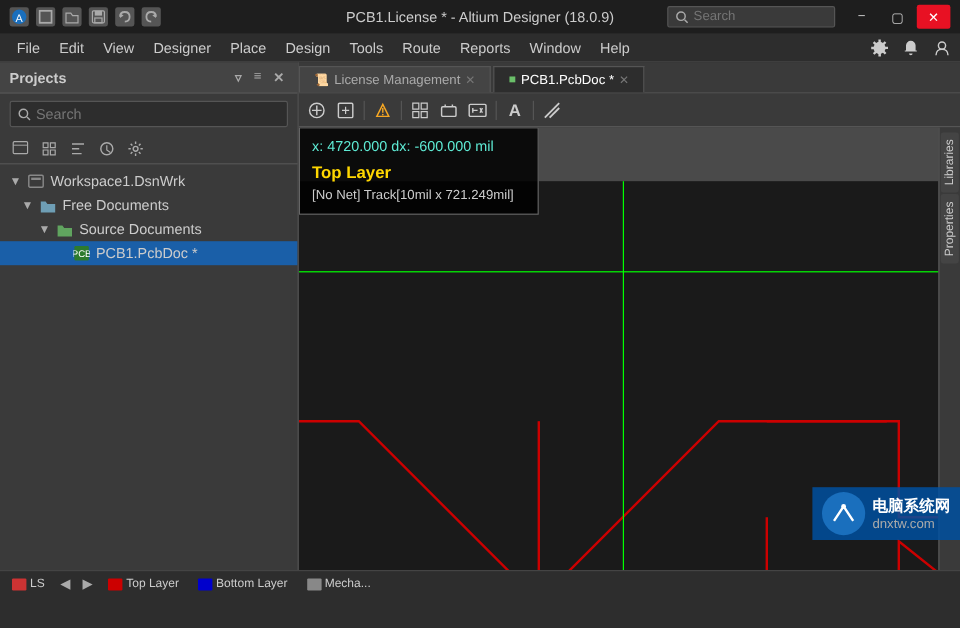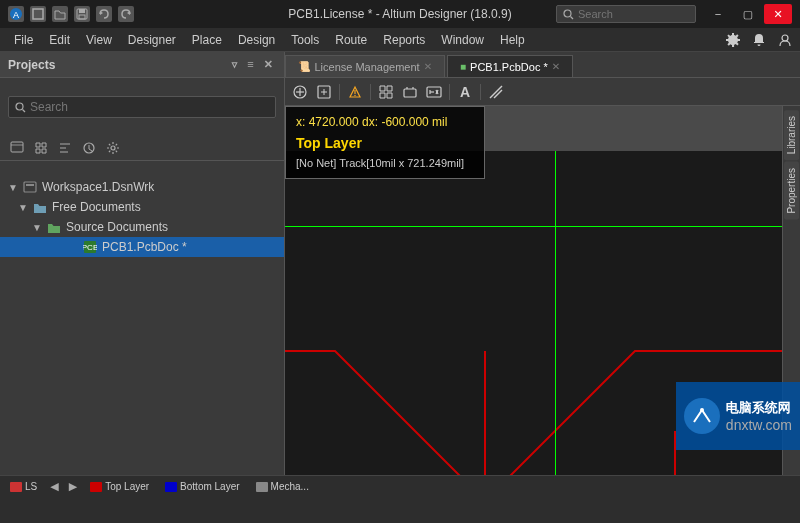--- a/index.html
+++ b/index.html
@@ -38,27 +38,26 @@
     }
     .menu-item { padding: 2px 8px; cursor: pointer; font-size: 12px; border-radius: 2px; }
     .menu-bar-right { margin-left: auto; display: flex; gap: 8px; align-items: center; }
     .toolbar-icon { width: 18px; height: 18px; display: flex; align-items: center; justify-content: center; color: #ccc; font-size: 13px; cursor: pointer; }
 
     
     .main-layout { display: flex; height: calc(523px - 28px - 24px - 22px - 26px); }
 
     
     .left-panel {
-      width: 285px;
+      width: 249px;
       background: #3a3a3a;
       border-right: 1px solid #555;
       display: flex;
       flex-direction: column;
       flex-shrink: 0;
-      gap: 12px;
     }
     .panel-header {
       height: 26px;
       background: #444;
       display: flex;
       align-items: center;
       padding: 0 8px;
       color: #ccc;
       font-size: 12px;
       font-weight: bold;
@@ -74,21 +73,21 @@
     .search-field input { background: transparent; border: none; outline: none; color: #ccc; font-size: 12px; flex: 1; }
 
     .tree-view { flex: 1; overflow-y: auto; padding: 4px 0; }
     .tree-item { display: flex; align-items: center; padding: 2px 8px; color: #ccc; cursor: pointer; font-size: 12px; }
     .tree-item.selected { background: #1a5fa8; }
     .tree-toggle { width: 12px; margin-right: 2px; color: #aaa; font-size: 10px; }
     .tree-icon { width: 16px; height: 16px; margin-right: 4px; display: flex; align-items: center; justify-content: center; font-size: 11px; }
     .icon-workspace { color: #888; }
     .icon-folder { color: #7cb8d4; }
     .icon-source { color: #6abf69; }
-    .icon-pcb { color: #aaa; margin-left: 22px; }
+    .icon-pcb { color: #aaa; }
     .indent1 { padding-left: 18px; }
     .indent2 { padding-left: 32px; }
     .indent3 { padding-left: 46px; }
 
     
     .right-panel { flex: 1; display: flex; flex-direction: column; position: relative; }
 
     
     .tabs-bar {
       height: 26px; background: #3a3a3a; display: flex; align-items: flex-end; border-bottom: 1px solid #555;
@@ -110,21 +109,21 @@
       left: 0;
       background: rgba(0,0,0,0.85);
       border: 1px solid #666;
       padding: 6px 10px;
       color: #fff;
       font-size: 12px;
       line-height: 1.6;
       z-index: 10;
       min-width: 200px;
     }
-    .tooltip-coords { color: #fde047; font-size: 12px; }
+    .tooltip-coords { color: #5eead4; font-size: 12px; }
     .tooltip-layer { color: #ffd700; font-size: 14px; font-weight: bold; }
     .tooltip-info { color: #ccc; font-size: 11px; }
 
     
     .crosshair-v { position: absolute; width: 1px; background: #00ff00; top: 45px; bottom: 0; left: 270px; }
     .crosshair-h { position: absolute; height: 1px; background: #00ff00; left: 0; right: 0; top: 120px; }
 
     
     .right-sidebar {
       width: 18px;
@@ -160,24 +159,24 @@
       gap: 4px;
     }
     .layer-btn {
       height: 16px; display: flex; align-items: center; gap: 3px; padding: 0 6px;
       background: transparent; border: none; color: #ccc; font-size: 10px; cursor: pointer;
     }
     .layer-color { width: 12px; height: 10px; border-radius: 1px; flex-shrink: 0; }
     .nav-btn { color: #aaa; font-size: 11px; cursor: pointer; padding: 0 3px; }
     .watermark {
       position: absolute; bottom: 25px; right: 0; background: rgba(0,80,160,0.85);
-      padding: 16px 8px; display: flex; align-items: center; gap: 6px;
+      padding: 4px 8px; display: flex; align-items: center; gap: 6px;
     }
     .watermark-text { color: #fff; font-size: 13px; font-weight: bold; }
-    .watermark-sub { color: #aaa; font-size: 14px; }
+    .watermark-sub { color: #aaa; font-size: 11px; }
 
     
     .canvas-toolbar {
       height: 28px; background: #3a3a3a; display: flex; align-items: center; padding: 0 4px; gap: 2px; border-bottom: 1px solid #555;
     }
     .ct-icon { width: 22px; height: 20px; display: flex; align-items: center; justify-content: center; color: #ccc; font-size: 12px; cursor: pointer; border-radius: 2px; }
     .ct-sep { width: 1px; height: 16px; background: #555; margin: 0 2px; }
 
     
     ::-webkit-scrollbar { width: 6px; }

